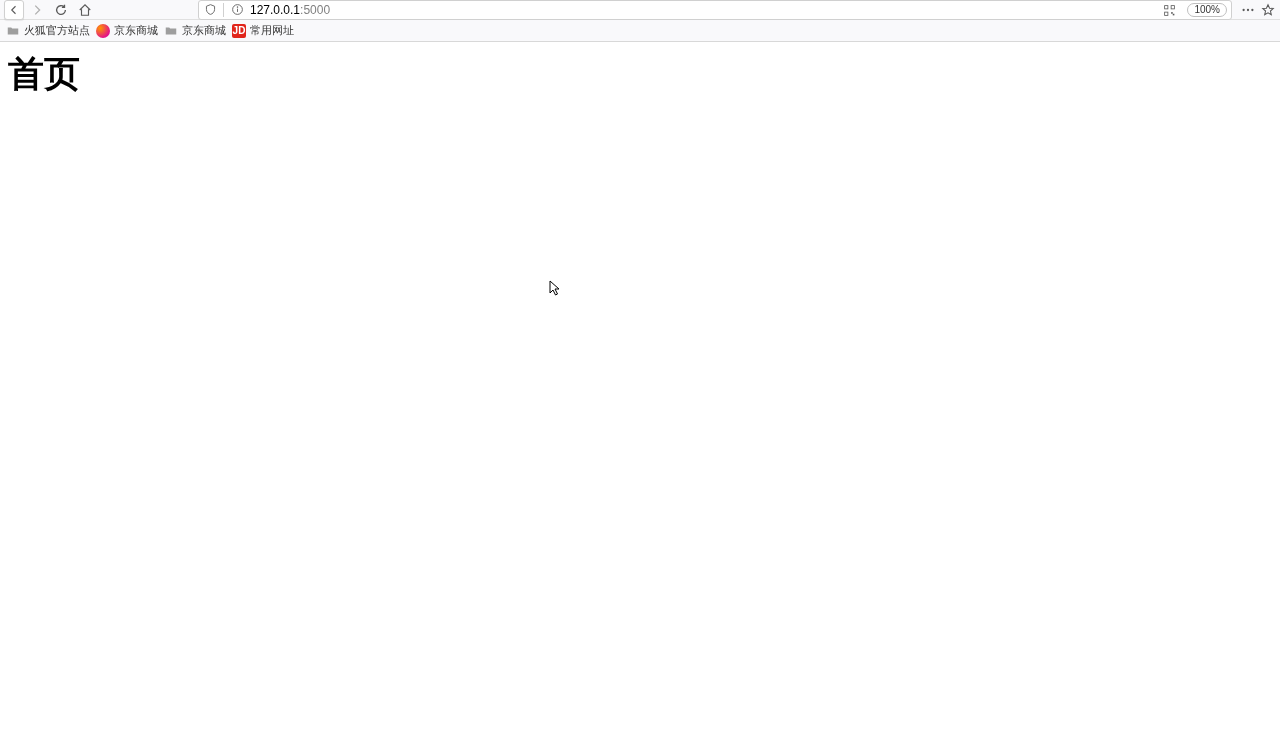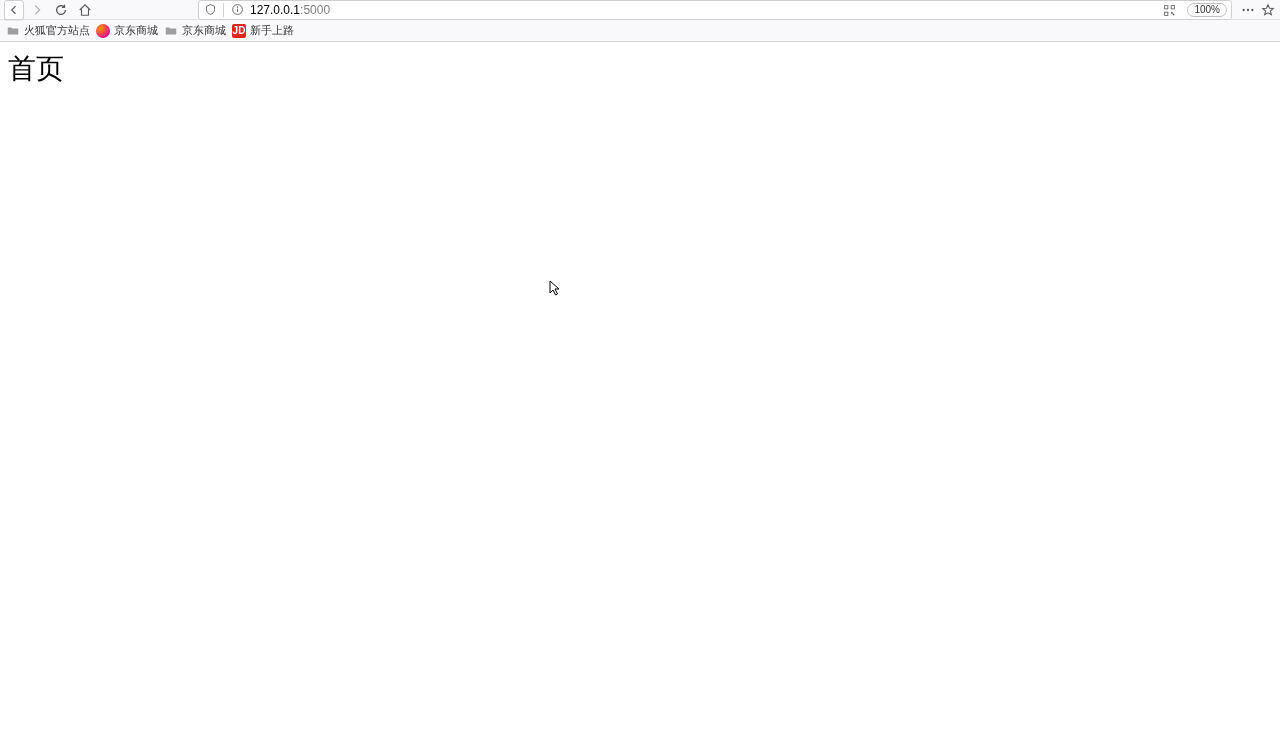--- a/index.html
+++ b/index.html
@@ -178,22 +178,22 @@
       justify-content: center;
     }
     
     
     .content {
       padding: 8px;
       background: #ffffff;
     }
     
     .page-title {
-      font-size: 28px;
-      font-weight: normal;
+      font-size: 36px;
+      font-weight: bold;
       color: #000;
       font-family: "Microsoft YaHei", SimSun, sans-serif;
     }
     
     
     .cursor {
       position: absolute;
       left: 549px;
       top: 280px;
       width: 14px;
@@ -288,21 +288,21 @@
   <div class="bookmark-item">
     <span class="folder-icon">
       <svg viewBox="0 0 16 16" width="14" height="14" fill="#9e9e9e">
         <path d="M2 4 L6 4 L7 5 L14 5 L14 12 L2 12 Z"></path>
       </svg>
     </span>
     <span>京东商城</span>
   </div>
   <div class="bookmark-item">
     <span class="jd-icon">JD</span>
-    <span>新手上路</span>
+    <span>常用网址</span>
   </div>
 </div>
 
 <div class="content">
   <h1 class="page-title">首页</h1>
 </div>
 
 <svg class="cursor" viewBox="0 0 14 18">
   <path d="M1 1 L1 13 L4 10 L6.5 15 L8.5 14 L6 9 L10 9 Z" fill="#fff" stroke="#000" stroke-width="1"></path>
 </svg>

